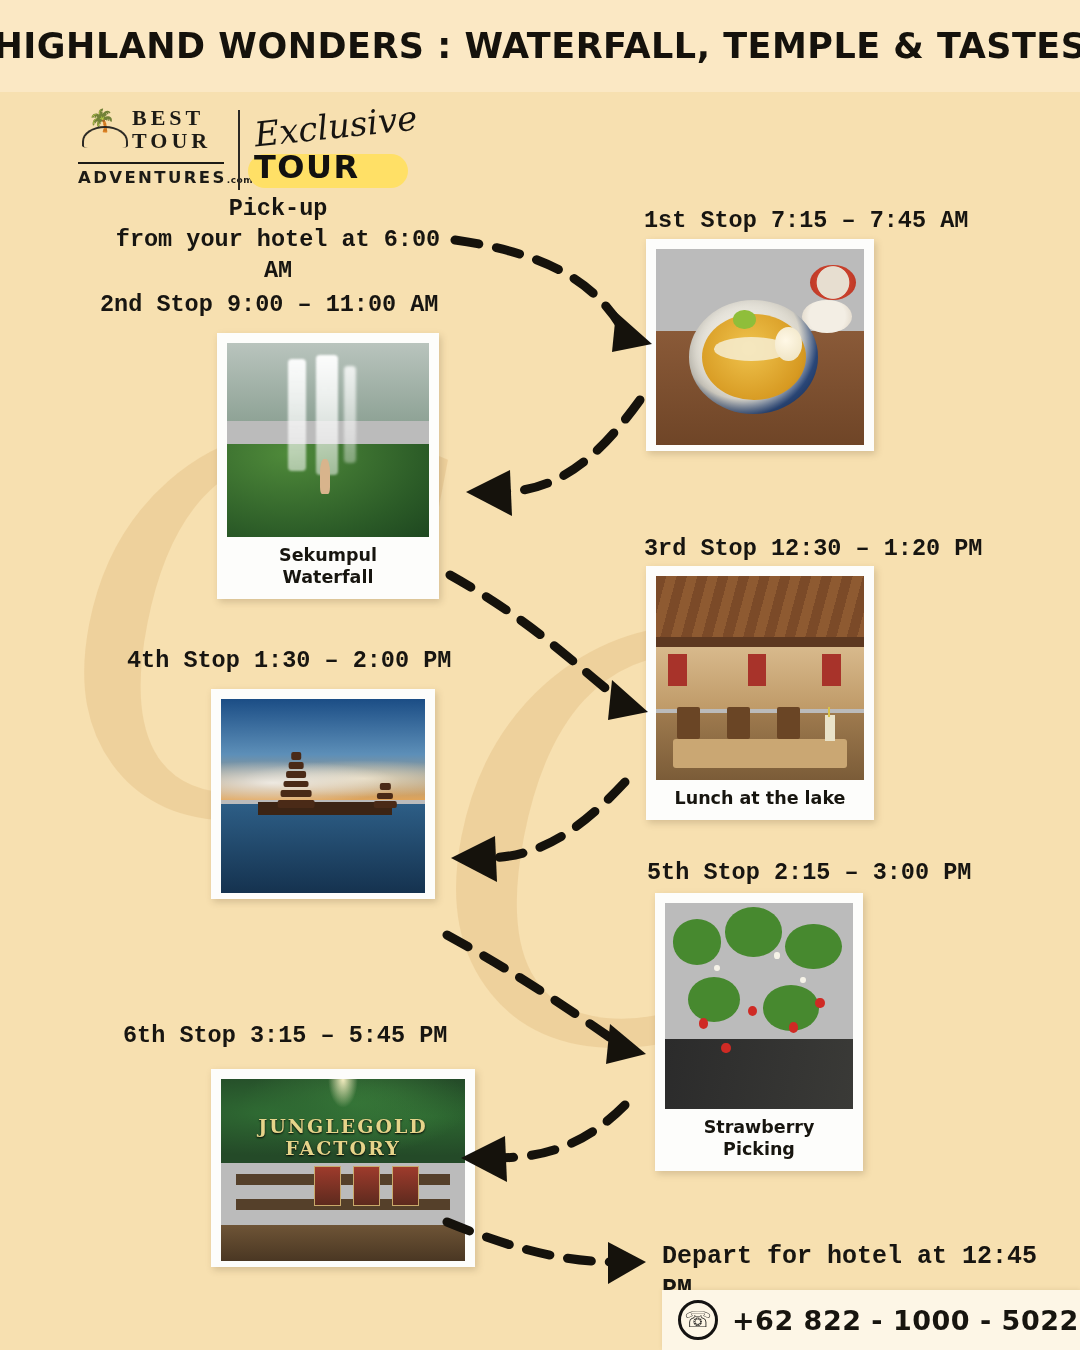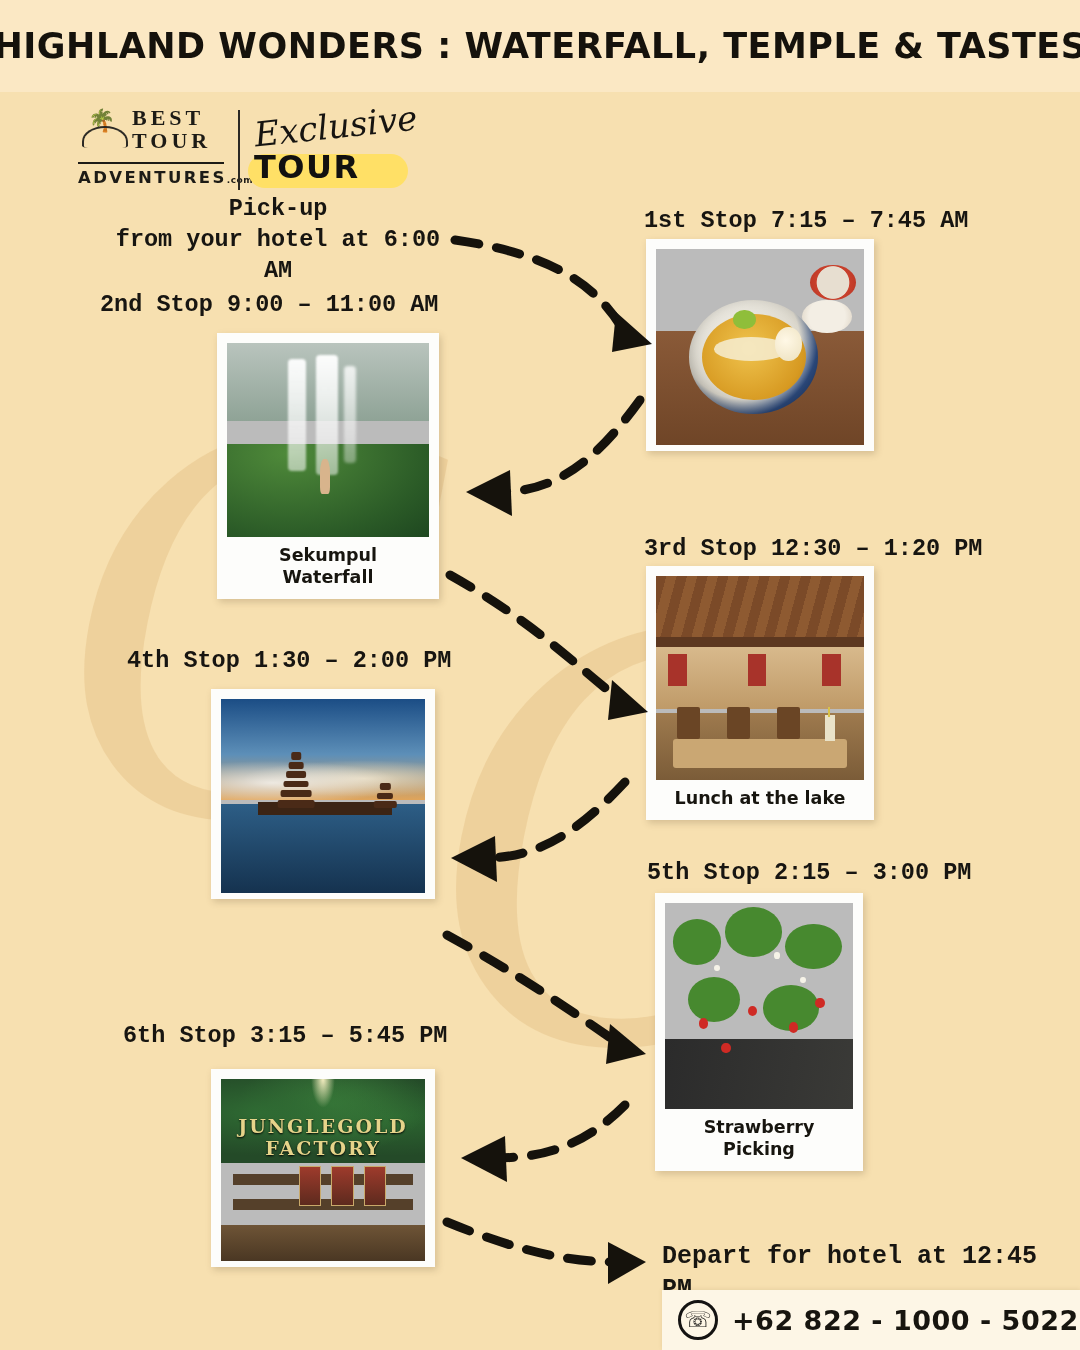--- a/index.html
+++ b/index.html
@@ -403,21 +403,21 @@
     <span class="berry" style="left:66%; top:58%;"></span>
     <span class="berry" style="left:30%; top:68%;"></span>
     <span class="berry" style="left:80%; top:46%;"></span>
     <span class="flower" style="left:26%; top:30%;"></span>
     <span class="flower" style="left:58%; top:24%;"></span>
     <span class="flower" style="left:72%; top:36%;"></span>
   </div>
   <div class="cap">Strawberry Picking</div>
 </div>
 
-<div class="card" style="left:211px; top:1069px; width:224px;">
+<div class="card" style="left:211px; top:1069px; width:264px;">
   <div class="ph factory" style="height:182px;">
     <span class="vines"></span>
     <span class="lamp"></span>
     <span class="sign">JUNGLEGOLD FACTORY</span>
     <span class="shelf" style="top:52%;"></span>
     <span class="shelf" style="top:66%;"></span>
     <span class="poster" style="left:38%; top:48%;"></span>
     <span class="poster" style="left:54%; top:48%;"></span>
     <span class="poster" style="left:70%; top:48%;"></span>
     <span class="counter"></span>

